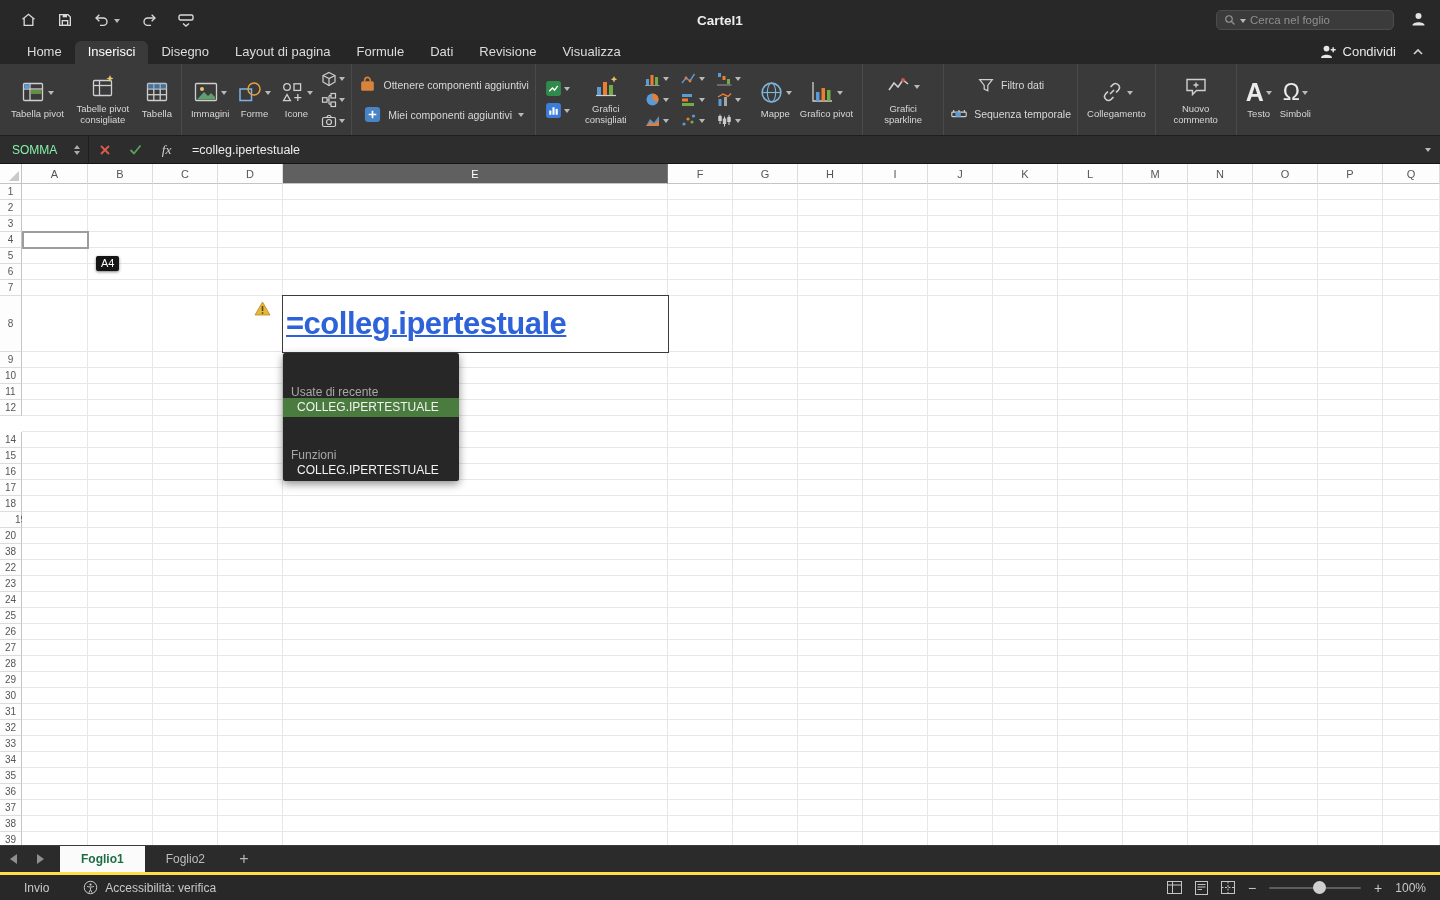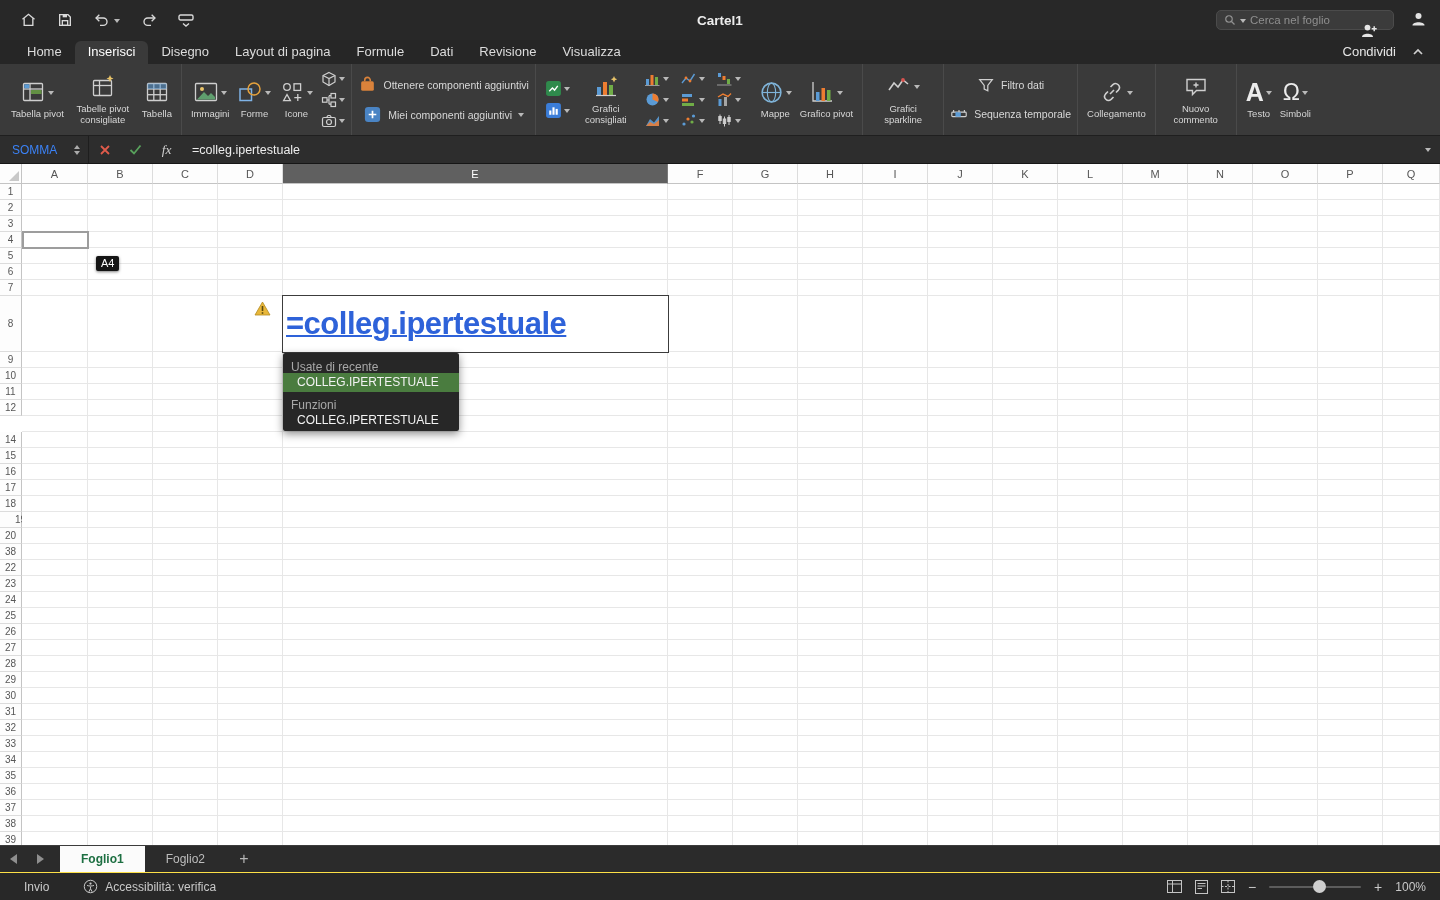--- a/index.html
+++ b/index.html
@@ -16,21 +16,21 @@
   .tb-title{position:absolute;left:0;right:0;text-align:center;color:#ededed;font-size:13.5px;font-weight:700;pointer-events:none;}
   .tb-search{position:absolute;right:46px;top:10px;width:178px;height:20px;background:#3b3b3b;border:1px solid #4b4b4b;border-radius:5px;display:flex;align-items:center;gap:4px;padding:0 7px;}
   .tb-search input{flex:1;min-width:0;background:none;border:none;outline:none;color:#cfcfcf;font-size:11.5px;}
   .tb-search input::placeholder{color:#8f8f8f;}
   .tb-user{position:absolute;right:12px;top:10px;}
 
   
   .tabrow{height:24px;background:#262626;flex:none;display:flex;align-items:flex-end;padding-left:14px;position:relative;}
   .rtab{color:#dcdcdc;font-size:13px;padding:3px 13px 5px;border-radius:6px 6px 0 0;}
   .rtab.active{background:#3a3a3a;color:#fff;}
-  .share{position:absolute;right:44px;bottom:5px;display:flex;align-items:center;gap:6px;color:#e6e6e6;font-size:13px;flex-direction:column;}
+  .share{position:absolute;right:44px;bottom:5px;display:flex;align-items:center;gap:6px;color:#e6e6e6;font-size:13px;}
   .collapse{position:absolute;right:16px;bottom:8px;}
 
   
   .ribbon{height:72px;background:#3a3a3a;flex:none;display:flex;align-items:stretch;border-bottom:1px solid #1f1f1f;padding:0 2px;overflow:hidden;}
   .rgroup{display:flex;align-items:center;gap:2px;padding:3px 6px;border-right:1px solid #4a4a4a;flex:none;}
   .rgroup:last-child{border-right:none;}
   .rbtn{display:flex;flex-direction:column;align-items:center;gap:3px;padding:2px 3px;}
   .icrow{display:flex;align-items:center;gap:2px;}
   .rlabel{font-size:9.5px;line-height:1.18;color:#d8d8d8;text-align:center;max-width:62px;}
   .rrow{display:flex;align-items:center;gap:6px;}
@@ -39,21 +39,21 @@
   .ministack{display:flex;flex-direction:column;justify-content:center;gap:5px;margin-left:3px;}
   .mini{display:flex;align-items:center;gap:2px;}
   .chartgrid{display:grid;grid-template-columns:repeat(3,36px);grid-auto-rows:21px;align-content:center;margin:0 2px;}
   .bigA{font-size:25px;font-weight:700;color:#ebebeb;line-height:26px;}
   .omega{font-size:23px;color:#ebebeb;line-height:26px;}
   .ic{display:block;}
 
   
   .fbar{height:28px;background:#2d2d2d;flex:none;display:flex;align-items:center;border-bottom:1px solid #161616;}
   .namebox{width:88px;flex:none;display:flex;align-items:center;justify-content:space-between;padding:0 8px 0 12px;height:100%;}
-  .nametext{color:#3b82f6;font-size:12px;}
+  .nametext{color:#86efac;font-size:12px;}
   .spin{display:flex;flex-direction:column;gap:2px;}
   .spin .up{width:0;height:0;border:3px solid transparent;border-bottom:4px solid #ababab;}
   .spin .dn{width:0;height:0;border:3px solid transparent;border-top:4px solid #ababab;}
   .fsep{width:1px;height:100%;background:#1e1e1e;}
   .fbtn{width:31px;height:100%;display:flex;align-items:center;justify-content:center;}
   .fx{font-family:"Liberation Serif","DejaVu Serif",serif;font-style:italic;font-size:13.5px;color:#cfcfcf;}
   .fvalue{color:#ececec;font-size:12.5px;margin-left:10px;white-space:nowrap;}
   .fchevron{margin-left:auto;margin-right:9px;}
 
   
@@ -68,36 +68,36 @@
   .cells{position:absolute;left:22px;top:20px;width:1418px;height:661px;overflow:hidden;background:#fff;}
   .grow{border-bottom:1px solid #e7e7e7;}
   .vline{position:absolute;top:0;bottom:0;width:1px;background:#e7e7e7;}
 
   .a4out{position:absolute;border:2px solid #9d9d9d;background:transparent;z-index:3;}
   .reftip{position:absolute;background:#151515;color:#fff;font-size:11px;padding:1px 5px 2px;border-radius:2px;box-shadow:0 1px 3px rgba(0,0,0,.5);z-index:4;}
   .warnic{position:absolute;z-index:4;}
   .editcell{position:absolute;border:1.5px solid #3c3c3c;background:#fff;z-index:3;display:flex;align-items:center;}
   .bigformula{color:#2e62d9;font-weight:700;font-size:31px;text-decoration:underline;text-decoration-thickness:2px;white-space:nowrap;padding-left:3px;letter-spacing:-0.5px;}
   .ac{position:absolute;width:176px;background:rgba(32,32,32,0.97);border-radius:2px;box-shadow:0 3px 9px rgba(0,0,0,0.45);padding:1px 0;z-index:5;}
-  .ac-h{height:19px;line-height:19px;padding:4px 8px;color:#a8a8a8;font-size:12px;}
+  .ac-h{height:19px;line-height:19px;padding:4px 8px;color:#a8a8a8;font-size:12px;margin-top:25px;}
   .ac-i{height:19px;line-height:19px;padding:0 8px 0 14px;color:#f2f2f2;font-size:12px;}
   .ac-i.sel{background:#4a7c3f;}
 
   
   .sheetbar{height:27px;background:#2b2b2b;flex:none;display:flex;align-items:stretch;border-top:1px solid #3c3c3c;}
   .snav{width:27px;display:flex;align-items:center;justify-content:center;}
   .tri-l{width:0;height:0;border:5px solid transparent;border-left:none;border-right:7px solid #8f8f8f;}
   .tri-r{width:0;height:0;border:5px solid transparent;border-right:none;border-left:7px solid #8f8f8f;}
   .stablist{display:flex;margin-left:6px;}
   .stab{padding:0 21px;display:flex;align-items:center;font-size:12px;color:#bdbdbd;}
   .stab.active{background:#fbfbfb;color:#1d6f42;font-weight:700;}
   .saddtab{width:36px;display:flex;align-items:center;justify-content:center;color:#b5b5b5;font-size:16px;}
 
   
-  .statusbar{height:28px;background:#282828;flex:none;position:relative;display:flex;align-items:center;color:#c9c9c9;font-size:12px;border-top:1px solid #fde047;}
+  .statusbar{height:28px;background:#282828;flex:none;position:relative;display:flex;align-items:center;color:#c9c9c9;font-size:12px;border-top:3px solid #fde047;}
   .sb-mode{margin-left:24px;}
   .sb-acc{display:flex;align-items:center;gap:7px;margin-left:34px;}
   .sb-right{position:absolute;right:14px;display:flex;align-items:center;gap:13px;}
   .zslider{position:relative;width:92px;height:14px;}
   .ztrack{position:absolute;left:0;right:0;top:6px;height:2px;background:#5c5c5c;border-radius:1px;}
   .zthumb{position:absolute;left:44px;top:0;width:13px;height:13px;border-radius:50%;background:#cfcfcf;}
   .zbtn{font-size:14px;color:#c9c9c9;}
 </style>
 </head>
 <body>

